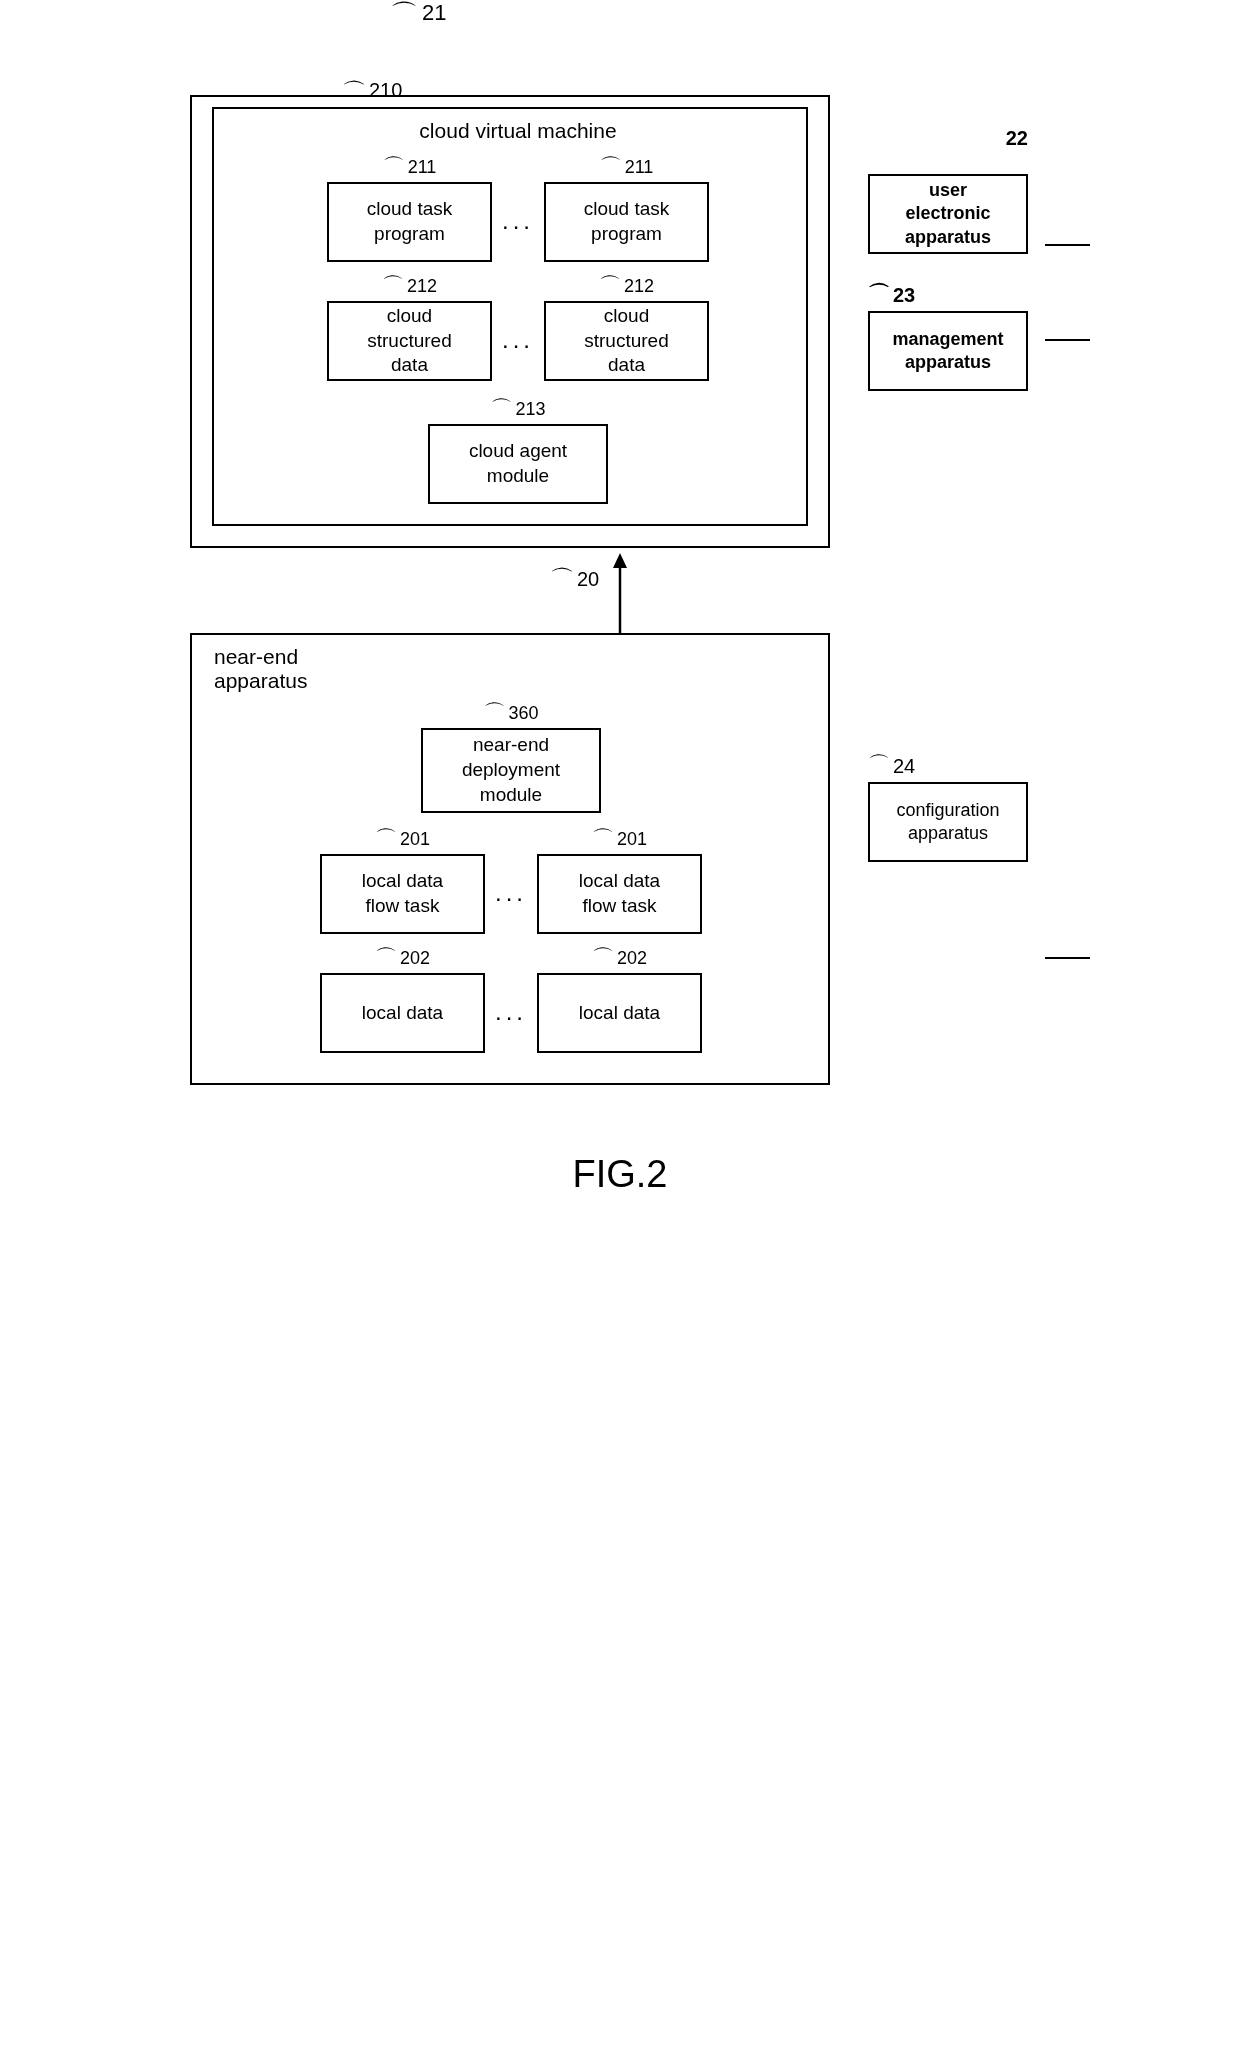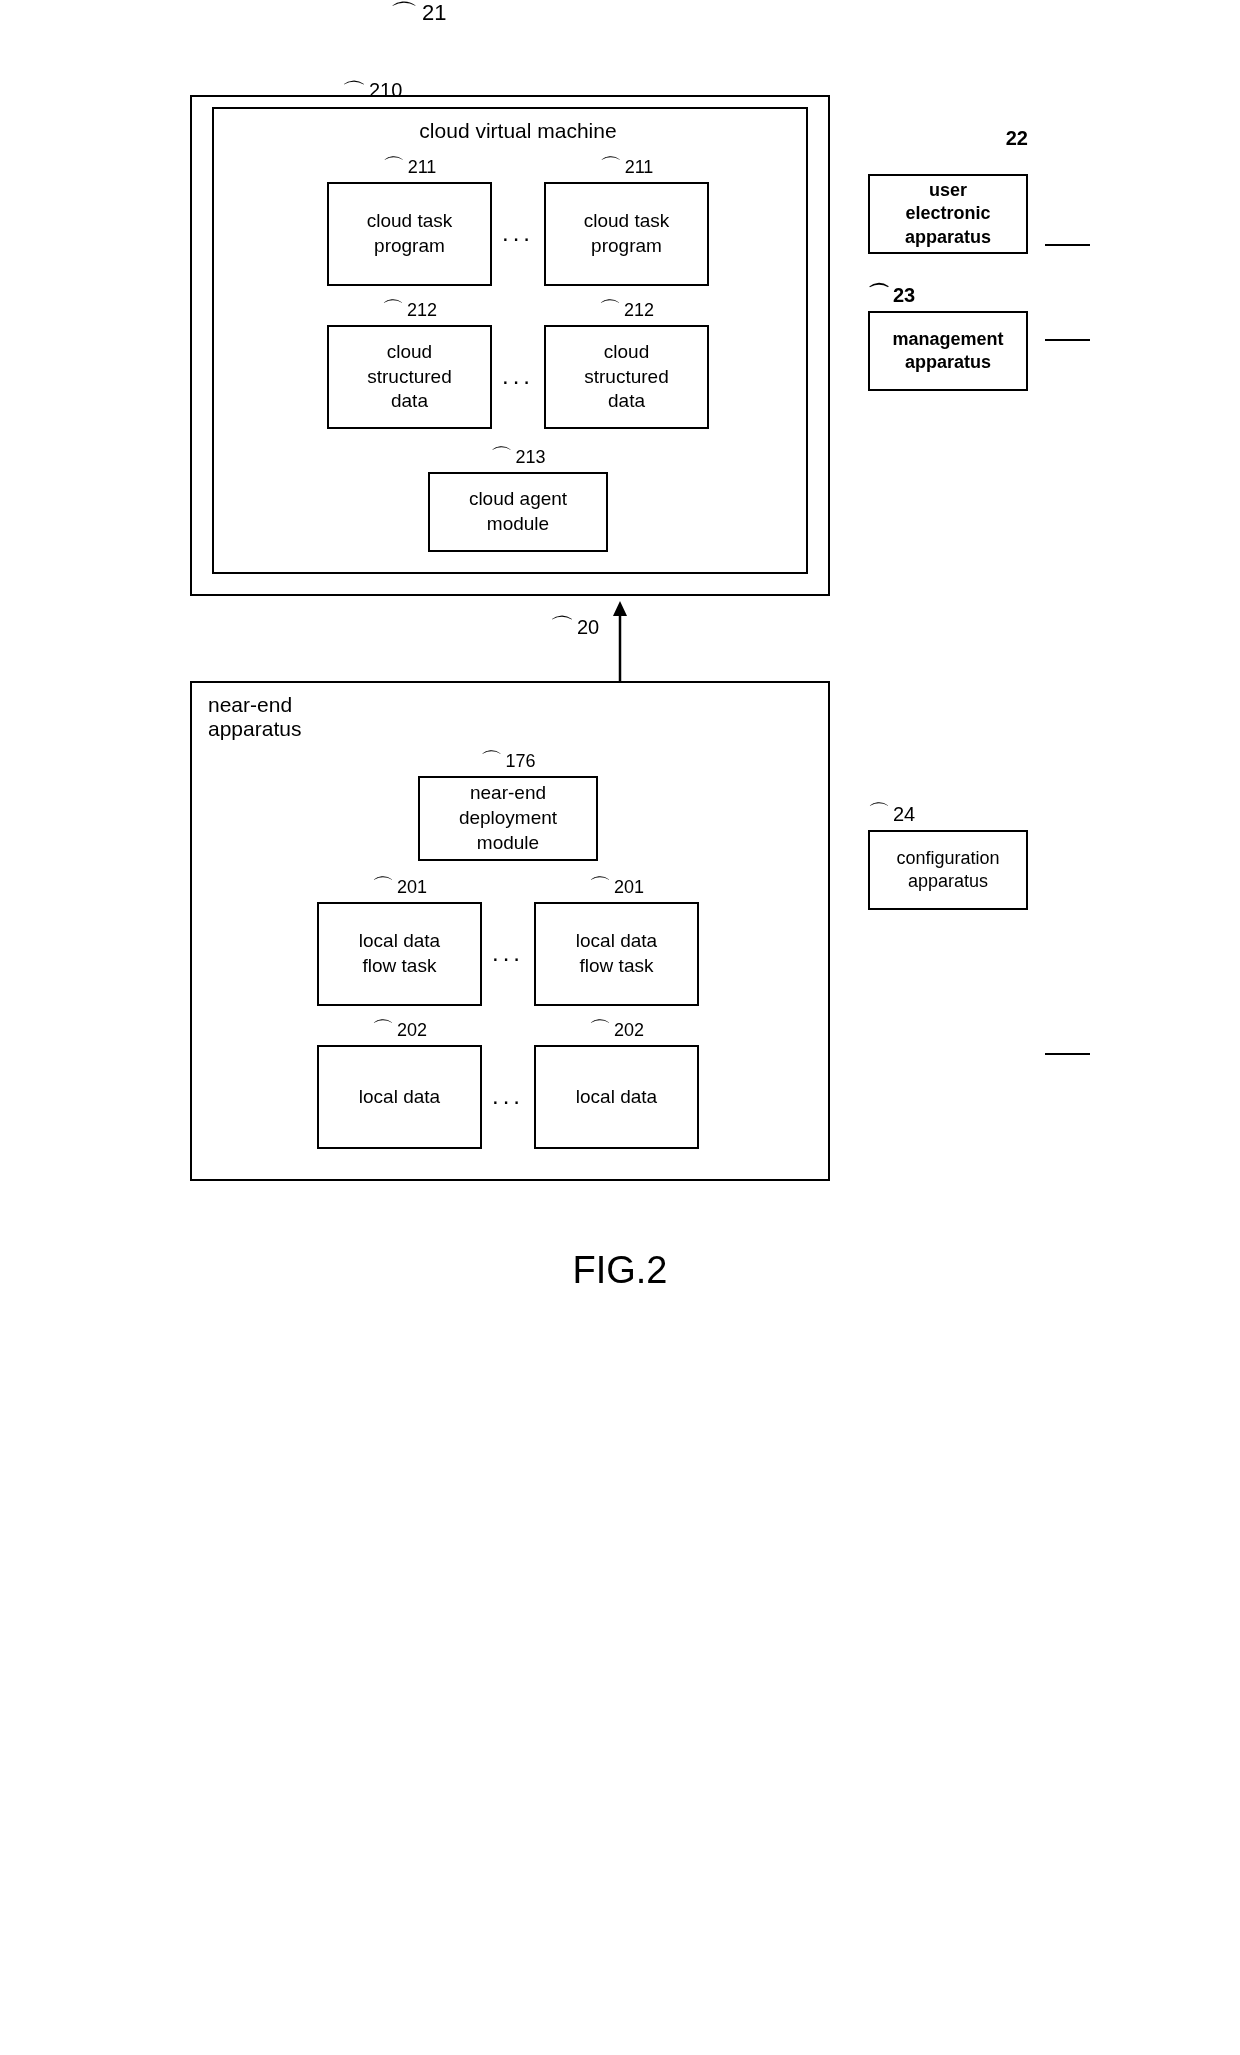--- a/index.html
+++ b/index.html
@@ -33,21 +33,21 @@
     
     .cloud-vm-box {
       border: 2px solid #000;
       padding: 10px 20px 20px 36px;
       position: relative;
       width: 100%;
     }
 
     .small-box {
       width: 165px;
-      height: 104px;
+      height: 80px;
       border: 2px solid #000;
       display: flex;
       align-items: center;
       justify-content: center;
       text-align: center;
       font-size: 19px;
       line-height: 1.3;
     }
 
     .medium-box {
@@ -71,21 +71,21 @@
       justify-content: center;
       text-align: center;
       font-size: 18px;
       line-height: 1.3;
     }
 
     
     .near-end-outer {
       width: 640px;
       border: 2px solid #000;
-      padding: 10px 20px 20px 16px;
+      padding: 10px 20px 20px 22px;
       position: relative;
     }
   </style>
 </head>
 <body>
 
 <div class="diagram-container">
 
   <div style="position: relative; width: 860px;">
 
@@ -229,21 +229,21 @@
     <div class="near-end-outer" style="position: relative;">
 
       <div style="font-size: 21px; text-align: left; margin-bottom: 10px;">
         <span style="white-space: pre-line;">near-end
 apparatus</span>
       </div>
 
       <div style="display: flex; flex-direction: column; align-items: center; margin-bottom: 16px;">
         <div style="font-size: 18px; display: flex; align-items: flex-start; gap: 3px; margin-bottom: 4px;">
           <span style="font-size: 22px; line-height: 0.9;">⌒</span>
-          <span>176</span>
+          <span>360</span>
         </div>
         <div class="medium-box" style="width: 180px; height: 85px;">
           <span style="white-space: pre-line;">near-end
 deployment
 module</span>
         </div>
       </div>
 
       <div style="display: flex; flex-direction: row; align-items: flex-start; justify-content: center; gap: 10px; margin-bottom: 14px;">
         <div style="display: flex; flex-direction: column; align-items: center;">

